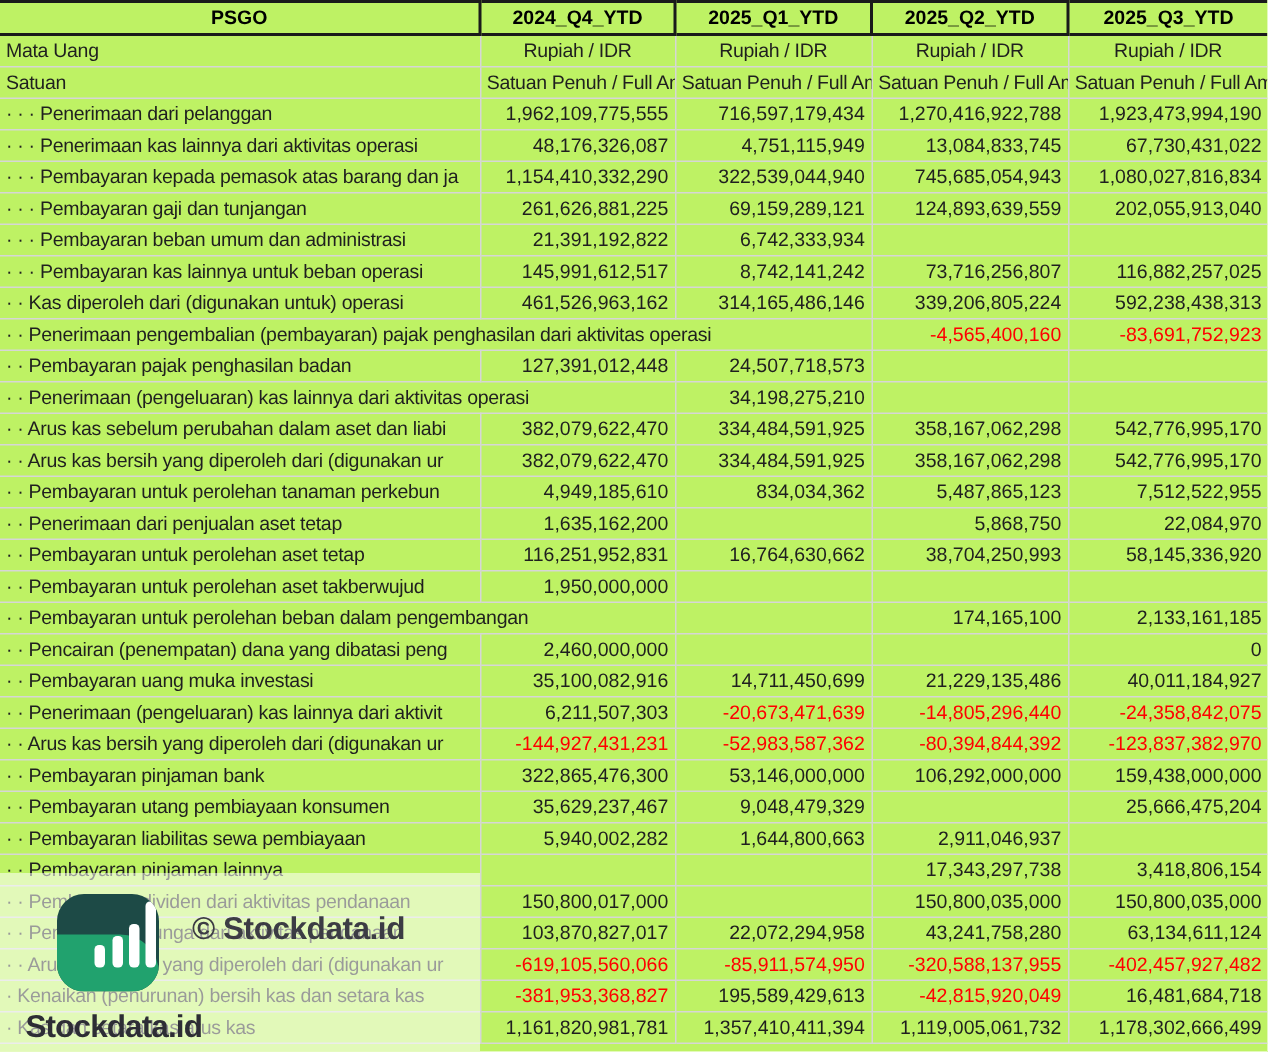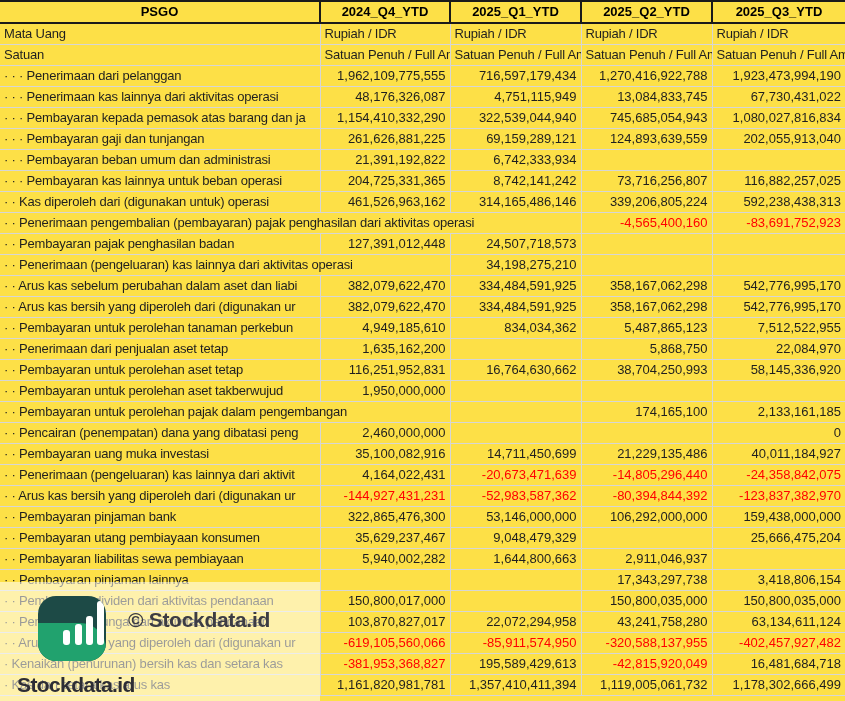--- a/index.html
+++ b/index.html
@@ -1,32 +1,32 @@
 <!DOCTYPE html>
 <html><head>
 <meta charset="utf-8">
 <style>
   html,body{margin:0;padding:0;background:#fff;}
   .sheet{
-    position:relative;width:845px;height:701px;overflow:hidden;background:#fde047;
+    position:relative;width:845px;height:701px;overflow:hidden;background:#bef264;
     font-family:"Liberation Sans",sans-serif;color:#1f1f1f;
   }
   table{border-collapse:collapse;table-layout:fixed;width:845px;}
   td,th{
     height:20px;padding:0 4px;font-size:13px;line-height:20px;
     overflow:hidden;white-space:nowrap;vertical-align:middle;
     border:1px solid #d6d6d6;
   }
   thead th{
     font-weight:700;text-align:center;color:#000;
     border:none;border-top:2px solid #1a1a1a;border-bottom:2px solid #1a1a1a;
   }
   thead th + th{border-left:2px solid #1a1a1a;}
   td.lbl{text-align:left;letter-spacing:-0.2px;}
-  td.txt{text-align:left;letter-spacing:-0.2px;}
+  td.txt{text-align:center;letter-spacing:-0.2px;}
   td.num{text-align:right;}
   td.neg{color:#ff0000;}
   tbody td:first-child{border-left:none;margin-top:31px;}
   tbody td:last-child{border-right:none;}
   
   .wm-fade{
     position:absolute;left:0;top:582px;width:320px;height:119px;
     background:rgba(255,255,255,0.55);pointer-events:none;
   }
   .logo{
@@ -118,21 +118,21 @@
         </tr>
         <tr>
           <td class="lbl">· · · Pembayaran beban umum dan administrasi</td>
           <td class="num">21,391,192,822</td>
           <td class="num">6,742,333,934</td>
           <td class="num"></td>
           <td class="num"></td>
         </tr>
         <tr>
           <td class="lbl">· · · Pembayaran kas lainnya untuk beban operasi</td>
-          <td class="num">204,725,331,365</td>
+          <td class="num">145,991,612,517</td>
           <td class="num">8,742,141,242</td>
           <td class="num">73,716,256,807</td>
           <td class="num">116,882,257,025</td>
         </tr>
         <tr>
           <td class="lbl">· · Kas diperoleh dari (digunakan untuk) operasi</td>
           <td class="num">461,526,963,162</td>
           <td class="num">314,165,486,146</td>
           <td class="num">339,206,805,224</td>
           <td class="num">592,238,438,313</td>
@@ -191,42 +191,42 @@
           <td class="num">58,145,336,920</td>
         </tr>
         <tr>
           <td class="lbl">· · Pembayaran untuk perolehan aset takberwujud</td>
           <td class="num">1,950,000,000</td>
           <td class="num"></td>
           <td class="num"></td>
           <td class="num"></td>
         </tr>
         <tr>
-          <td class="lbl" colspan="2">· · Pembayaran untuk perolehan pajak dalam pengembangan</td>
+          <td class="lbl" colspan="2">· · Pembayaran untuk perolehan beban dalam pengembangan</td>
           <td class="num"></td>
           <td class="num">174,165,100</td>
           <td class="num">2,133,161,185</td>
         </tr>
         <tr>
           <td class="lbl">· · Pencairan (penempatan) dana yang dibatasi peng</td>
           <td class="num">2,460,000,000</td>
           <td class="num"></td>
           <td class="num"></td>
           <td class="num">0</td>
         </tr>
         <tr>
           <td class="lbl">· · Pembayaran uang muka investasi</td>
           <td class="num">35,100,082,916</td>
           <td class="num">14,711,450,699</td>
           <td class="num">21,229,135,486</td>
           <td class="num">40,011,184,927</td>
         </tr>
         <tr>
           <td class="lbl">· · Penerimaan (pengeluaran) kas lainnya dari aktivit</td>
-          <td class="num">4,164,022,431</td>
+          <td class="num">6,211,507,303</td>
           <td class="num neg">-20,673,471,639</td>
           <td class="num neg">-14,805,296,440</td>
           <td class="num neg">-24,358,842,075</td>
         </tr>
         <tr>
           <td class="lbl">· · Arus kas bersih yang diperoleh dari (digunakan ur</td>
           <td class="num neg">-144,927,431,231</td>
           <td class="num neg">-52,983,587,362</td>
           <td class="num neg">-80,394,844,392</td>
           <td class="num neg">-123,837,382,970</td>

